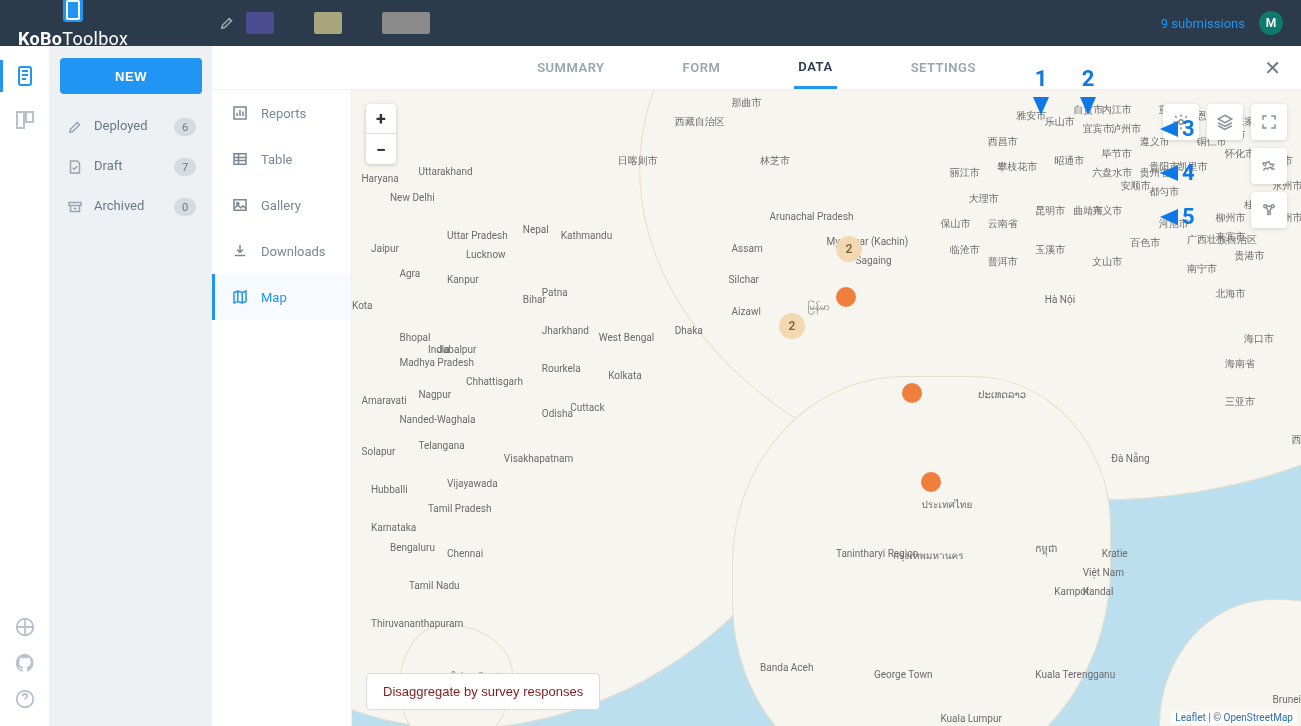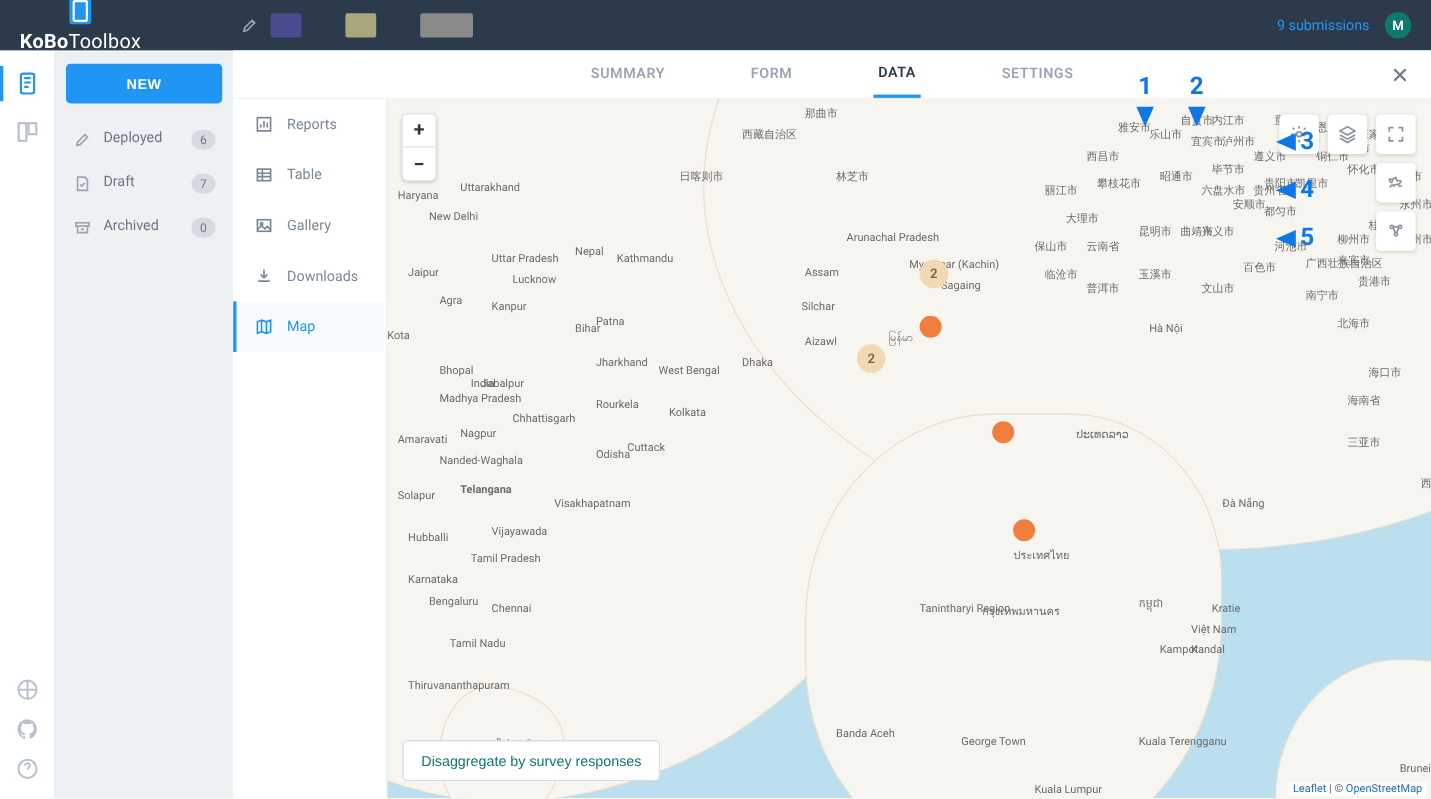--- a/index.html
+++ b/index.html
@@ -75,21 +75,21 @@
 .callout { position:absolute; display:flex; align-items:center; gap:4px; color:#0d78e6; font-size:22px; font-weight:700; z-index:20; }
 .callout .arrow { width:0; height:0; }
 .callout.down .arrow { border-left:8px solid transparent; border-right:8px solid transparent; border-top:18px solid #0d78e6; }
 .callout.left .arrow { border-top:8px solid transparent; border-bottom:8px solid transparent; border-right:18px solid #0d78e6; }
 
 
 .marker { position:absolute; width:20px; height:20px; border-radius:50%; background:#f07e3d; z-index:5; }
 .cluster { position:absolute; width:26px; height:26px; border-radius:50%; background:#f3d9b1; color:#7a6645; font-size:12px; font-weight:600; display:flex; align-items:center; justify-content:center; z-index:5; }
 
 
-.disagg { position:absolute; left:14px; bottom:16px; background:#fff; border:1px solid #d5dbe0; border-radius:4px; padding:10px 16px; font-size:13px; color:#0f766e; cursor:pointer; z-index:10; }
+.disagg { position:absolute; left:14px; bottom:16px; background:#fff; border:1px solid #d5dbe0; border-radius:4px; padding:10px 16px; font-size:13px; color:#7f1d1d; cursor:pointer; z-index:10; }
 
 
 .attrib { position:absolute; right:4px; bottom:2px; font-size:10px; color:#5b6b7a; background:rgba(255,255,255,.7); padding:1px 4px; z-index:10;}
 .attrib a { color:#2c6fb3; text-decoration:none; }
 </style>
 </head>
 <body>
 
 <div class="topbar">
   <div class="logo">
@@ -260,21 +260,21 @@
             <div class="city" style="left: 40%; top: 24%;">Assam</div>
             <div class="city" style="left: 18%; top: 21%;">Nepal</div>
             <div class="city" style="left: 10%; top: 22%;">Uttar Pradesh</div>
             <div class="city" style="left: 44%; top: 19%;">Arunachal Pradesh</div>
             <div class="city" style="left: 1%; top: 56%;">Solapur</div>
             <div class="city" style="left: 2%; top: 62%;">Hubballi</div>
             <div class="city" style="left: 10%; top: 61%;">Vijayawada</div>
             <div class="city" style="left: 1%; top: 48%;">Amaravati</div>
             <div class="city" style="left: 5%; top: 51%;">Nanded-Waghala</div>
             <div class="city" style="left: 16%; top: 57%;">Visakhapatnam</div>
-            <div class="city" style="left: 7%; top: 55%; font-weight: bold;">Telangana</div>
+            <div class="city" style="left: 7%; top: 55%;">Telangana</div>
             <div class="city" style="left: 20%; top: 50%;">Odisha</div>
             <div class="city" style="left: 8%; top: 65%;">Tamil Pradesh</div>
             <div class="city" style="left: 4%; top: 71%;">Bengaluru</div>
             <div class="city" style="left: 10%; top: 72%;">Chennai</div>
             <div class="city" style="left: 6%; top: 77%;">Tamil Nadu</div>
             <div class="city" style="left: 2%; top: 83%;">Thiruvananthapuram</div>
             <div class="city" style="left: 23%; top: 49%;">Cuttack</div>
             <div class="city" style="left: 73%; top: 32%;">Hà Nội</div>
             <div class="city" style="left: 80%; top: 57%;">Đà Nẵng</div>
             <div class="city" style="left: 77%; top: 75%;">Việt Nam</div>

